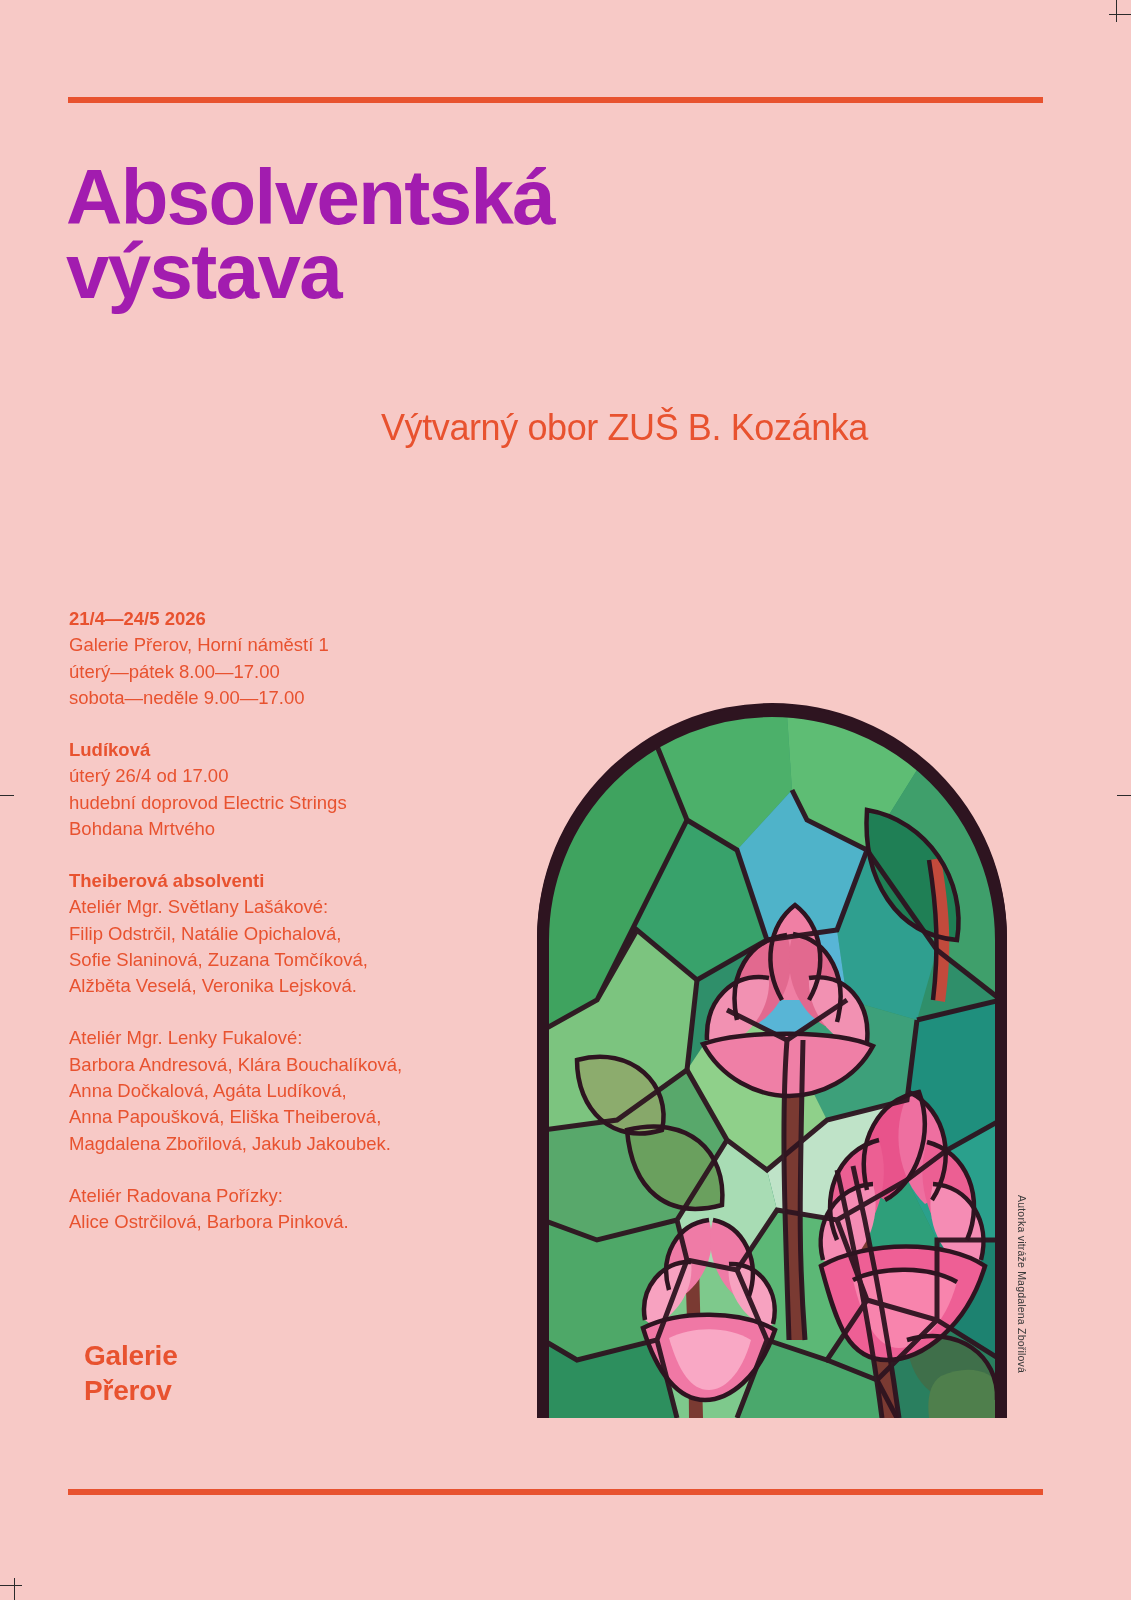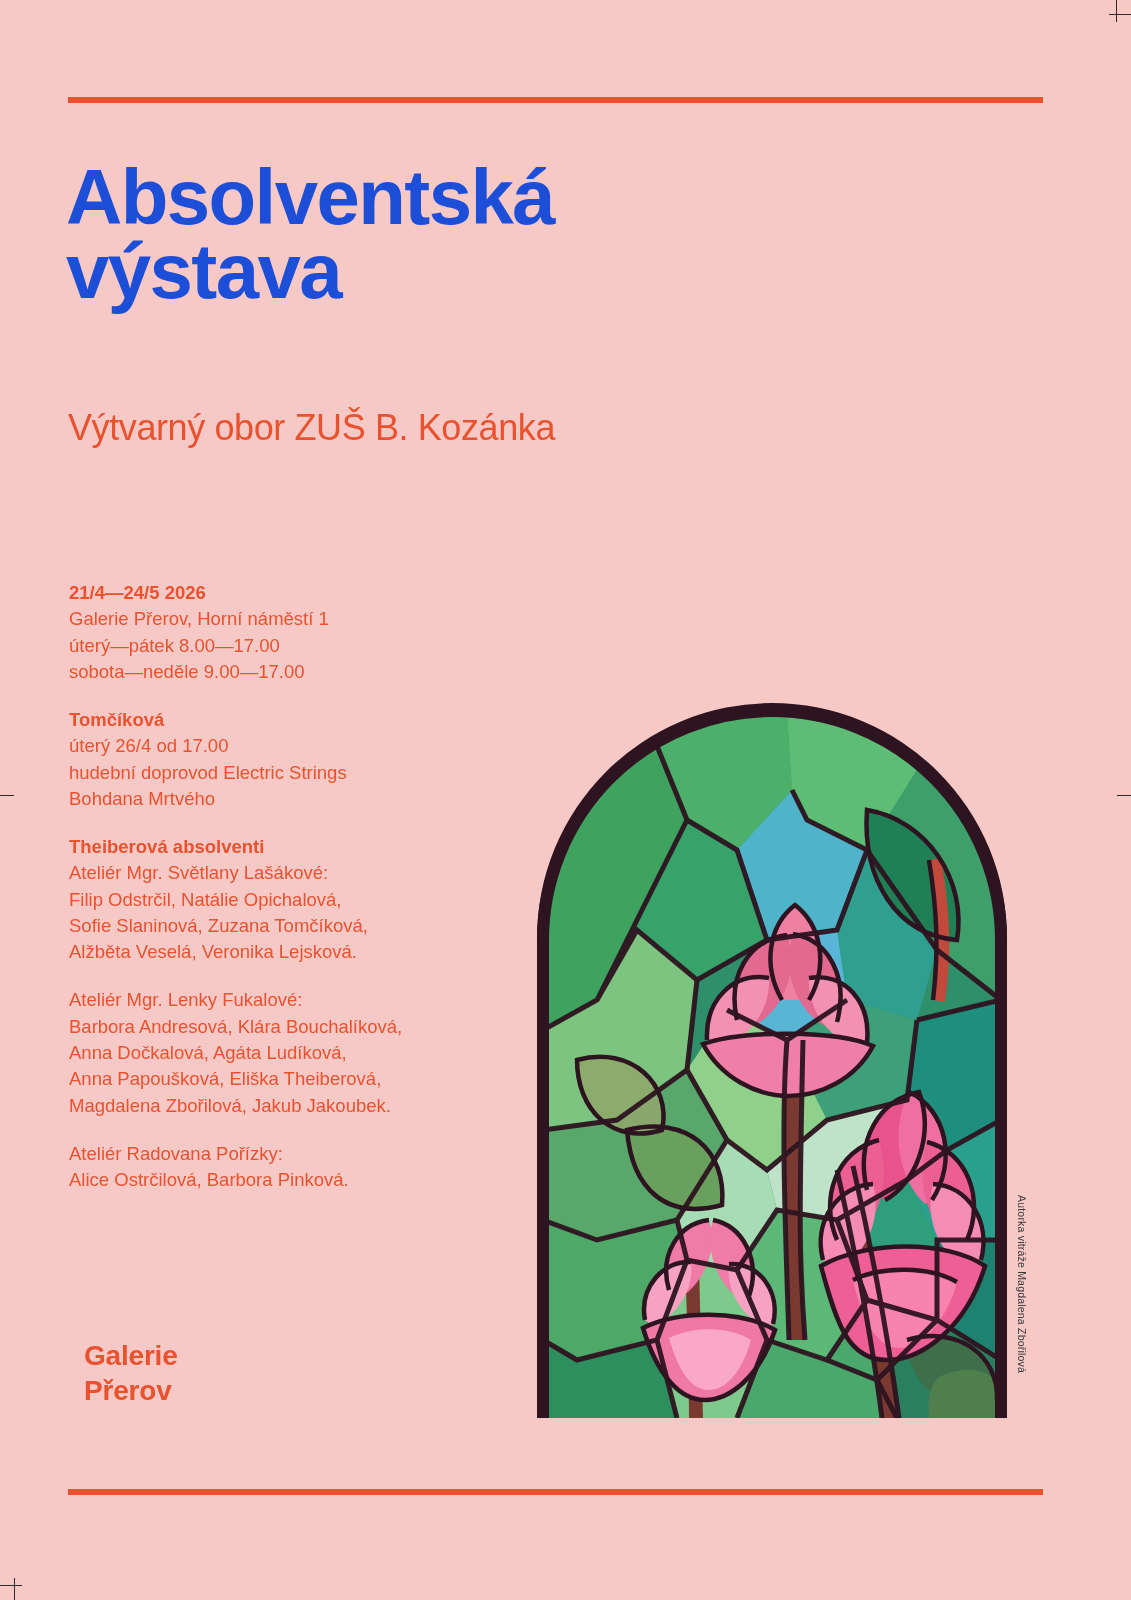--- a/index.html
+++ b/index.html
@@ -40,49 +40,50 @@
     background: #e8522f;
   }
   .rule.top { top: 97px; }
   .rule.bottom { top: 1489px; }
 
   .title {
     position: absolute;
     left: 66px;
     top: 160px;
     width: 800px;
-    color: #1d4ed8;
+    color: #a21caf;
     font-size: 78px;
     line-height: 0.95;
     font-weight: 700;
     letter-spacing: -1.6px;
   }
   .subtitle {
     position: absolute;
     left: 68px;
     top: 405px;
     width: 800px;
     color: #e8522f;
     font-size: 36px;
     line-height: 1.28;
     font-weight: 500;
     letter-spacing: -0.4px;
+    text-align: right;
   }
 
   .info {
     position: absolute;
     left: 69px;
     top: 580px;
     width: 470px;
     color: #e8522f;
     font-size: 18.5px;
     line-height: 1.42;
     font-weight: 500;
   }
-  .info .block { margin-bottom: 22px; }
+  .info .block { margin-bottom: 22px; margin-top: 26px; }
   .info .block:last-child { margin-bottom: 0; }
   .info .hd { font-weight: 700; }
   .info .ln { white-space: pre; }
 
   .artwork {
     position: absolute;
     left: 537px;
     top: 700px;
     width: 470px;
     height: 718px;
@@ -146,21 +147,21 @@
   <div class="info">
 
     <div class="block">
       <div class="hd">21/4—24/5 2026</div>
       <div class="ln">Galerie Přerov, Horní náměstí 1</div>
       <div class="ln">úterý—pátek 8.00—17.00</div>
       <div class="ln">sobota—neděle 9.00—17.00</div>
     </div>
 
     <div class="block">
-      <div class="hd">Tomčíková</div>
+      <div class="hd">Ludíková</div>
       <div class="ln">úterý 26/4 od 17.00</div>
       <div class="ln">hudební doprovod Electric Strings</div>
       <div class="ln">Bohdana Mrtvého</div>
     </div>
 
     <div class="block">
       <div class="hd">Theiberová absolventi</div>
       <div class="ln">Ateliér Mgr. Světlany Lašákové:</div>
       <div class="ln">Filip Odstrčil, Natálie Opichalová,</div>
       <div class="ln">Sofie Slaninová, Zuzana Tomčíková,</div>

